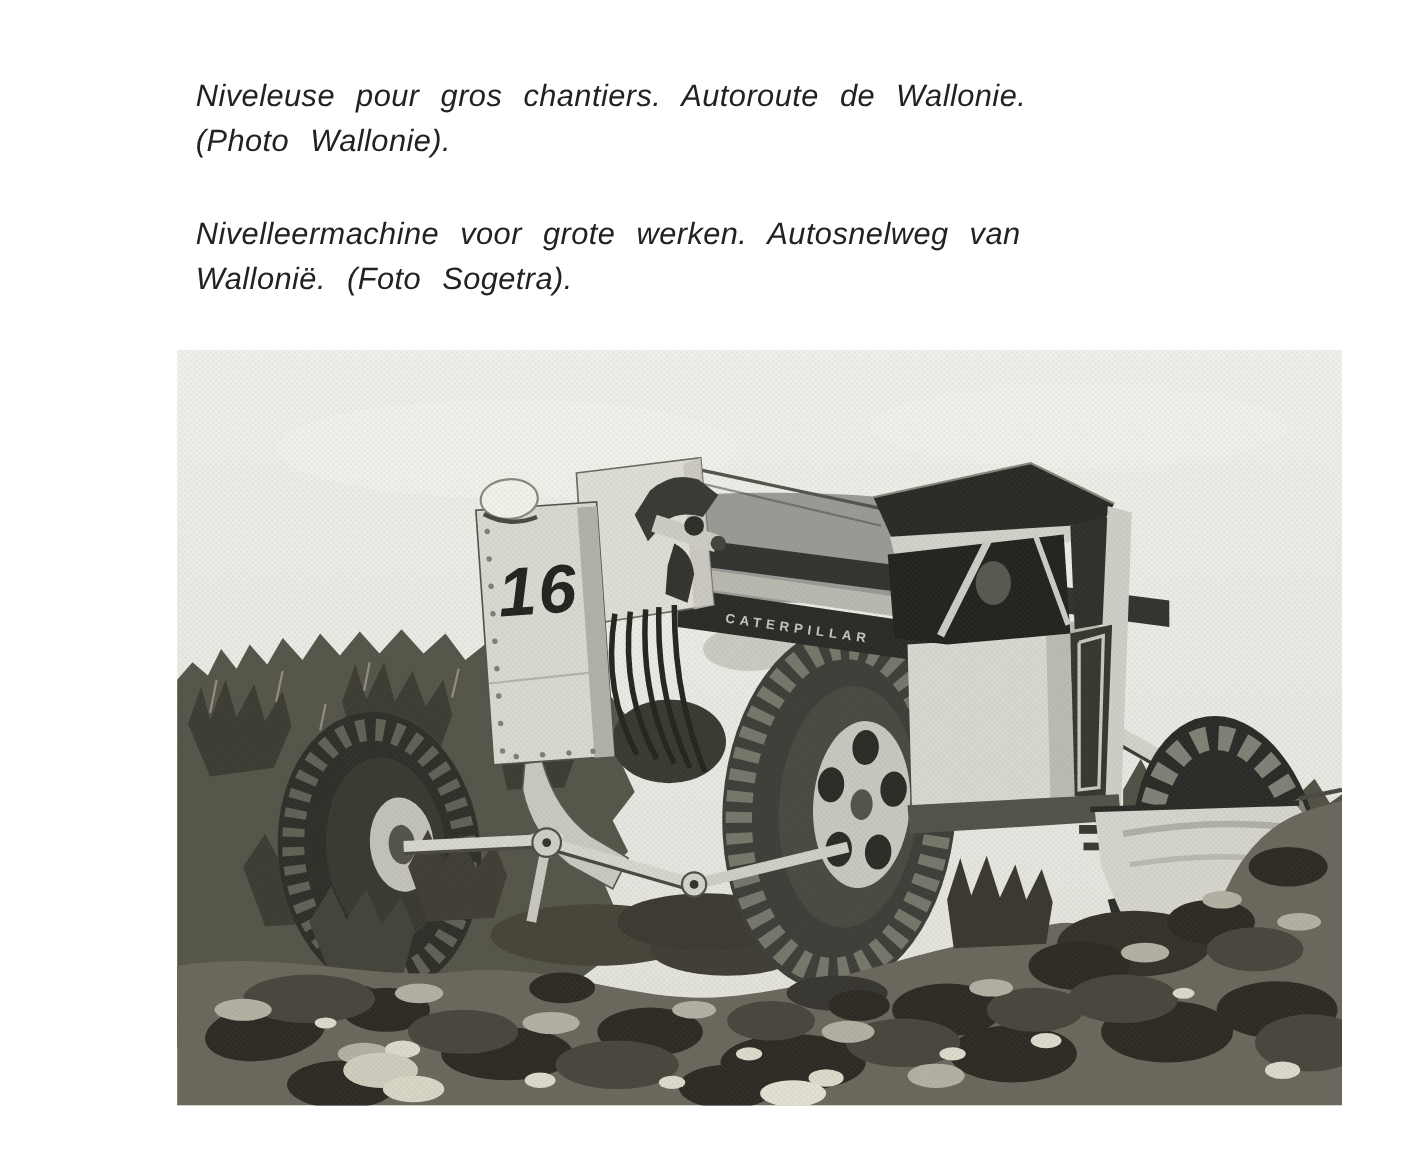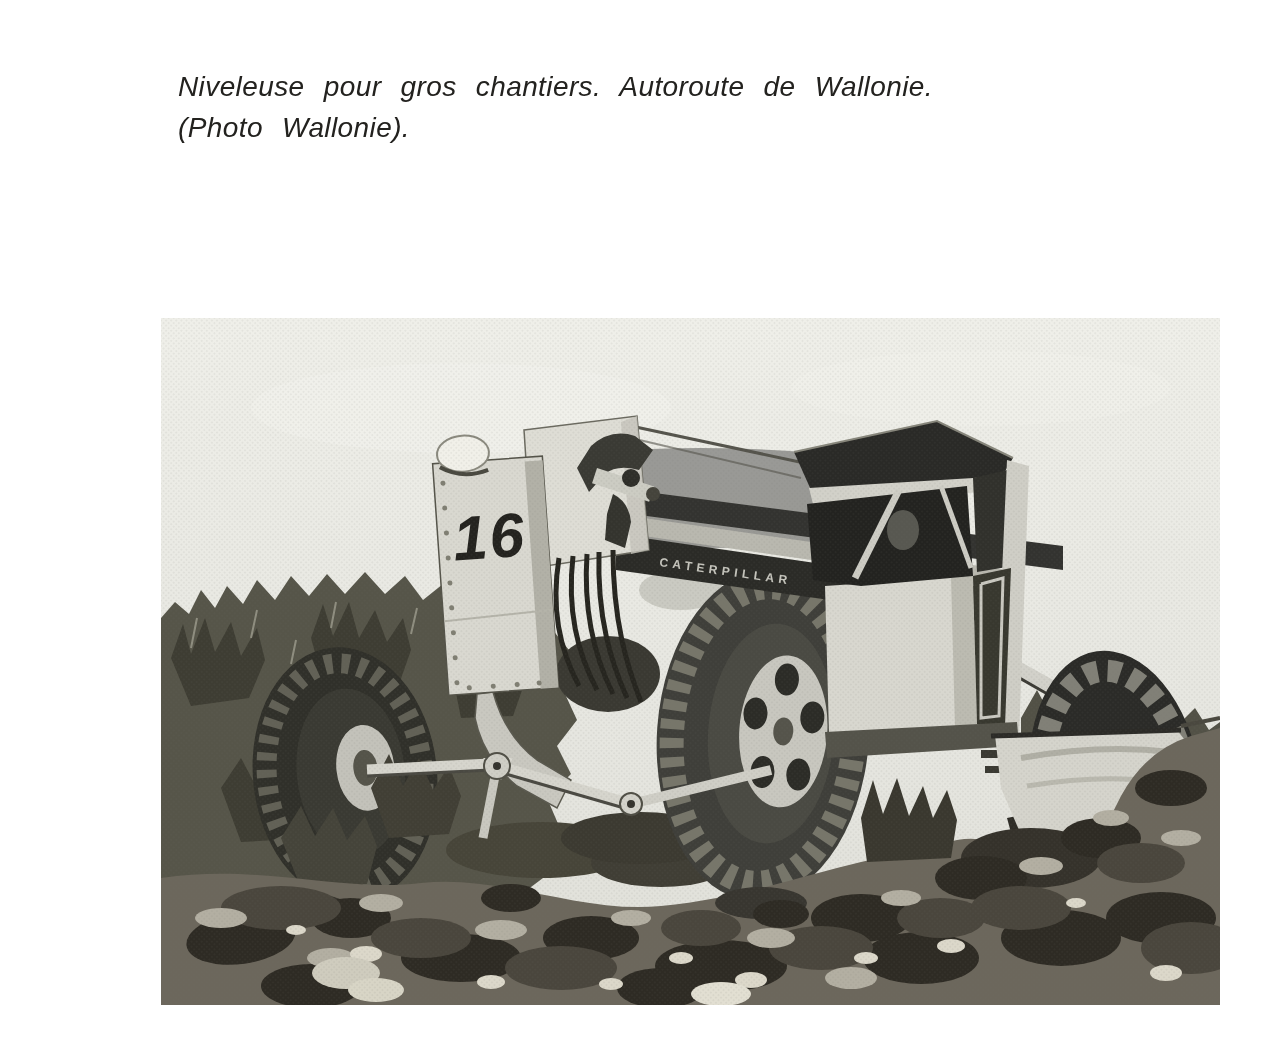--- a/index.html
+++ b/index.html
@@ -25,20 +25,21 @@
     letter-spacing:4.5px;fill:#edece3;opacity:.8;
   }
 </style>
 </head>
 <body>
 
 <div class="page">
 
   <p class="caption caption-fr"><span>Niveleuse pour gros chantiers. Autoroute de Wallonie.</span><br><span>(Photo Wallonie).</span></p>
 
+  <p class="caption caption-nl"><span>Nivelleermachine voor grote werken. Autosnelweg van</span><br><span>Wallonië. (Foto Sogetra).</span></p>
 
   <figure class="photo">
     <svg viewBox="0 0 1059 687" xmlns="http://www.w3.org/2000/svg">
       <defs>
         <linearGradient id="sky" x1="0" y1="0" x2="0" y2="1">
           <stop offset="0" stop-color="#efefe9"></stop>
           <stop offset="0.55" stop-color="#e7e7e1"></stop>
           <stop offset="1" stop-color="#dfdfd8"></stop>
         </linearGradient>
         <pattern id="ht" width="3.6" height="3.6" patternUnits="userSpaceOnUse" patternTransform="rotate(45)">

